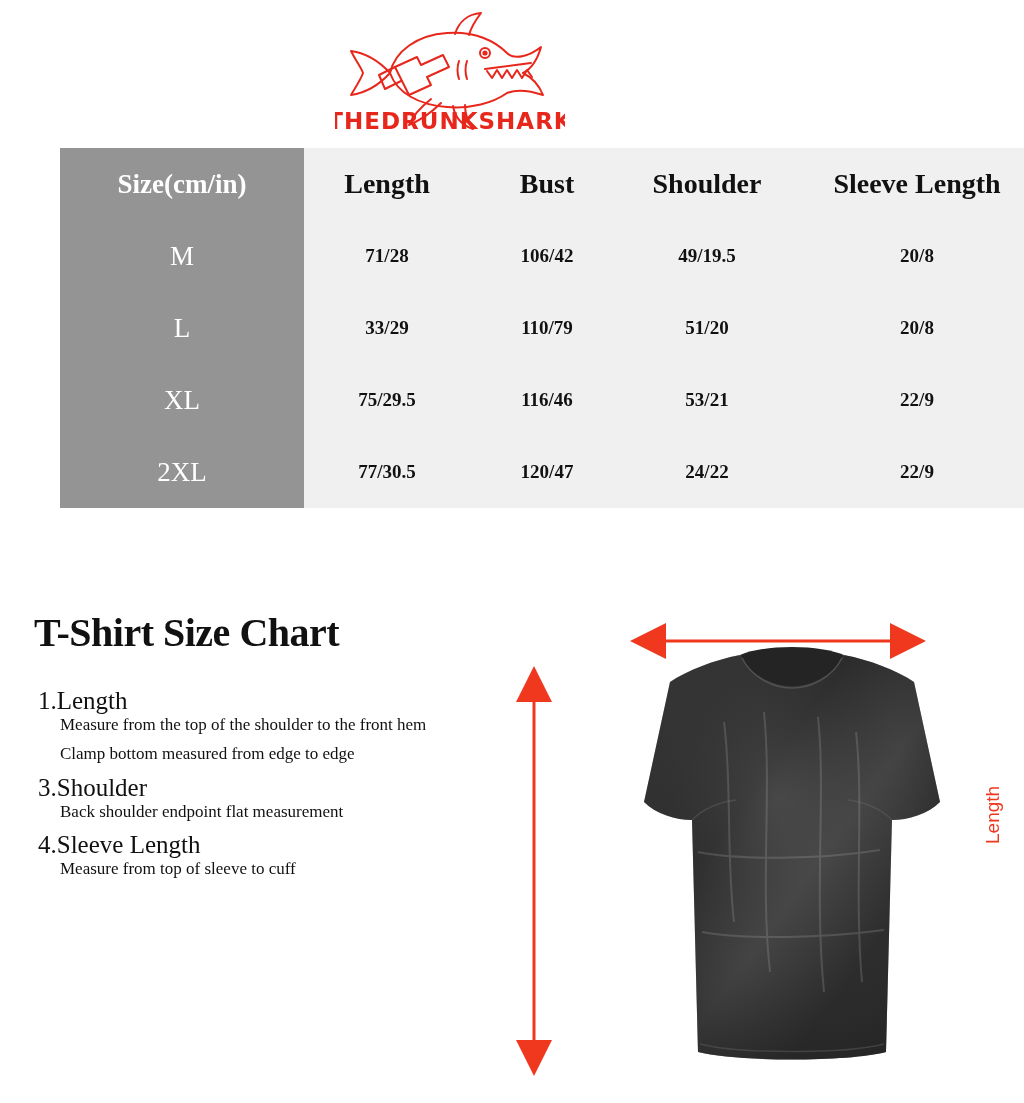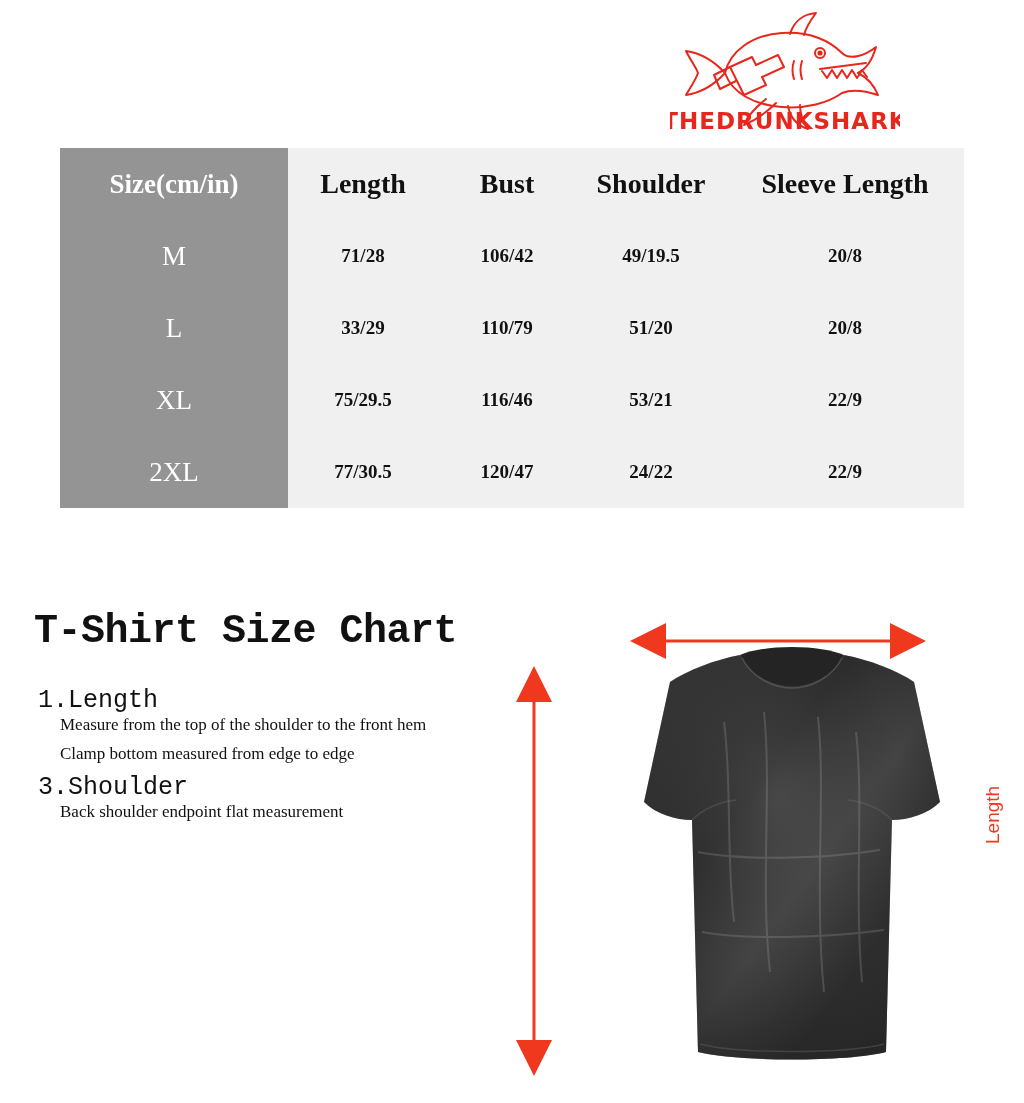--- a/index.html
+++ b/index.html
@@ -18,42 +18,42 @@
 
   
   .logo-wrap {
     position: absolute;
     left: 0;
     top: 8px;
     width: 900px;
     height: 130px;
     display: flex;
     align-items: center;
-    justify-content: flex-end;
+    justify-content: center;
   }
   .logo-svg { display: block; }
   .logo-text {
     font-family: "DejaVu Sans", sans-serif;
     font-weight: bold;
     font-size: 23px;
     letter-spacing: 1px;
     fill: #e8271c;
   }
 
   
   .size-table {
     position: absolute;
     left: 60px;
     top: 148px;
     width: 904px;
     border-collapse: collapse;
     table-layout: fixed;
   }
   .size-table td, .size-table th {
-    padding: 0;
+    padding: 8px;
     margin: 0;
   }
   .size-table tr { height: 72px; }
   .size-table tr.head-row { height: 72px; }
   .col-size {
     width: 228px;
     background: #949494;
     color: #ffffff;
     text-align: center;
     vertical-align: middle;
@@ -91,35 +91,35 @@
     position: absolute;
     left: 0;
     top: 592px;
     width: 1024px;
     height: 511px;
   }
   .chart-title {
     position: absolute;
     left: 34px;
     top: 17px;
-    font-family: Liberation Mono, monospace;
+    font-family: Liberation Serif, serif;
     font-weight: bold;
     font-size: 40px;
     letter-spacing: -0.5px;
     color: #111;
   }
   .meas-list {
     position: absolute;
     left: 38px;
     top: 95px;
     width: 480px;
   }
   .meas-item { margin-bottom: 9px; }
   .meas-head {
-    font-family: Liberation Mono, monospace;
+    font-family: Liberation Serif, serif;
     font-size: 25px;
     color: #111;
     line-height: 1.12;
   }
   .meas-desc {
     font-family: "Liberation Serif", serif;
     font-size: 17px;
     color: #111;
     line-height: 1.2;
     padding-left: 22px;
@@ -227,20 +227,24 @@
     <div class="meas-item">
       <div class="meas-head">1.Length</div>
       <div class="meas-desc">Measure from the top of the shoulder to the front hem</div>
     </div>
     <div class="meas-item">
       <div class="meas-desc">Clamp bottom measured from edge to edge</div>
     </div>
     <div class="meas-item">
       <div class="meas-head">3.Shoulder</div>
       <div class="meas-desc">Back shoulder endpoint flat measurement</div>
+    </div>
+    <div class="meas-item">
+      <div class="meas-head">4.Sleeve Length</div>
+      <div class="meas-desc">Measure from top of sleeve to cuff</div>
     </div>
   </div>
 
   <div class="diagram">
     <svg width="536" height="511" viewBox="0 0 536 511">
       <defs>
         <linearGradient id="wash" x1="0" y1="0" x2="1" y2="1">
           <stop offset="0%" stop-color="#3a3a3a"></stop>
           <stop offset="35%" stop-color="#2a2a2a"></stop>
           <stop offset="55%" stop-color="#4a4a4a"></stop>

